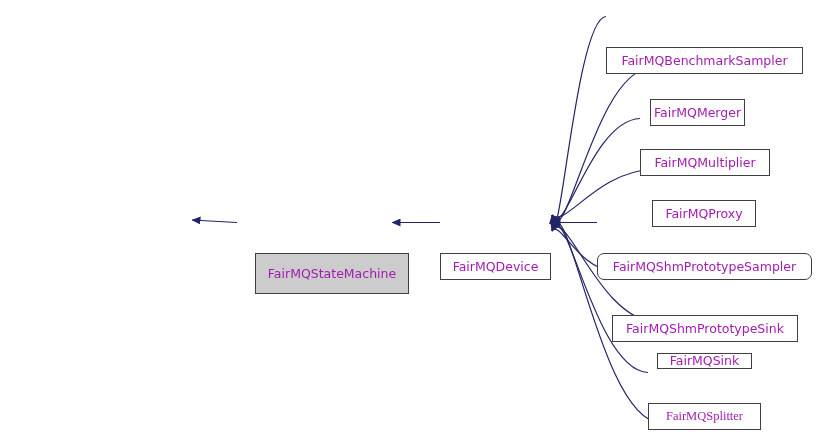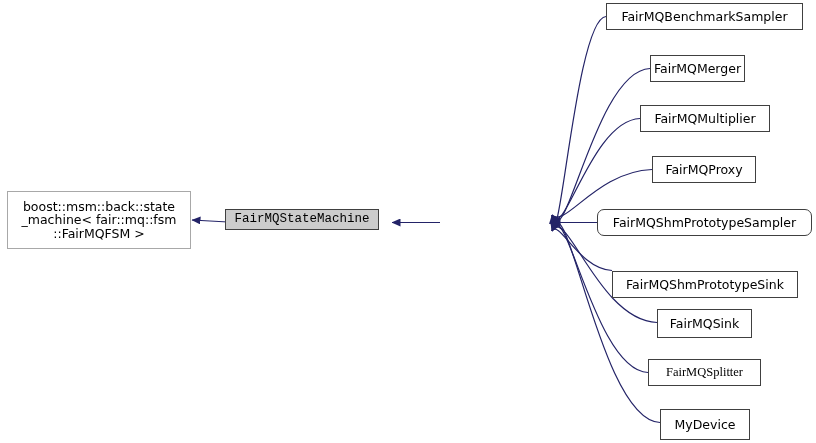--- a/index.html
+++ b/index.html
@@ -28,25 +28,26 @@
   }
   .node {
     position: absolute;
     box-sizing: border-box;
     display: flex;
     align-items: center;
     justify-content: center;
     text-align: center;
     background: #ffffff;
     border: 1px solid #404040;
-    color: #000000;
+    color: #a21caf;
     font-size: 12.5px;
     line-height: 13.5px;
     white-space: pre-line;
     z-index: 2;
+    margin-top: 44px;
   }
   .node.highlight {
     background: #cccccc;
     border: 1px solid #404040;
   }
   .node.soft-border {
     border: 1px solid #a8a8a8;
   }
   .node-label {
     display: block;
@@ -72,36 +73,34 @@
         <path d="M 640 118.5 C 591.05 120.5, 563.46 243.95, 552 215" marker-end="url(#arrowhead)"></path>
         <path d="M 652 169.5 C 596.45 171.5, 565.14 228.65, 552 215" marker-end="url(#arrowhead)"></path>
         <path d="M 597 222.5 L 552 222.5" marker-end="url(#arrowhead)"></path>
         <path d="M 612 270.5 C 578.45 268.5, 559.54 219.15, 552 231" marker-end="url(#arrowhead)"></path>
         <path d="M 657 322.5 C 598.7 320.5, 565.84 203.55, 552 231" marker-end="url(#arrowhead)"></path>
         <path d="M 648 372.5 C 594.65 370.5, 564.58 188.55, 552 231" marker-end="url(#arrowhead)"></path>
         <path d="M 660 422.5 C 600.05 420.5, 566.26 173.55, 552 231" marker-end="url(#arrowhead)"></path>
       </g>
   </svg>
 
-  <div class="node soft-border" style="left:7px; top:191px; width:184px; height:58px;">
-    <span class="node-label">boost::msm::back::state
-_machine&lt; fair::mq::fsm
-::FairMQFSM &gt;</span>
-  </div>
 
-  <div class="node highlight" style="left:225px; top:209px; width:154px; height:21px;font-family:Liberation Mono, monospace;">
+  <div class="node highlight" style="left:255px; top:209px; width:154px; height:41px;">
     <span class="node-label">FairMQStateMachine</span>
   </div>
 
+  <div class="node" style="left:440px; top:209px; width:111px; height:27px;">
+    <span class="node-label">FairMQDevice</span>
+  </div>
 
   <div id="derived-nodes">
       <div class="node" style="left: 606px; top: 3px; width: 197px; height: 27px;"><span class="node-label">FairMQBenchmarkSampler</span></div>
       <div class="node" style="left: 650px; top: 55px; width: 95px; height: 27px;"><span class="node-label">FairMQMerger</span></div>
       <div class="node" style="left: 640px; top: 105px; width: 130px; height: 27px;"><span class="node-label">FairMQMultiplier</span></div>
       <div class="node" style="left: 652px; top: 156px; width: 104px; height: 27px;"><span class="node-label">FairMQProxy</span></div>
       <div class="node" style="left: 597px; top: 209px; width: 215px; height: 27px; border-radius: 7px;"><span class="node-label">FairMQShmPrototypeSampler</span></div>
       <div class="node" style="left: 612px; top: 271px; width: 186px; height: 27px;"><span class="node-label">FairMQShmPrototypeSink</span></div>
-      <div class="node" style="left: 657px; top: 309px; width: 95px; height: 29px;"><span class="node-label">FairMQSink</span></div>
+      <div class="node" style="left: 657px; top: 309px; width: 95px; height: 16px;"><span class="node-label">FairMQSink</span></div>
       <div class="node" style="left: 648px; top: 359px; width: 113px; height: 27px; font-family: Liberation Serif, serif;"><span class="node-label">FairMQSplitter</span></div>
       <div class="node" style="left: 660px; top: 409px; width: 90px; height: 31px;"><span class="node-label">MyDevice</span></div>
     </div>
 
 </div>
 
 </body></html>

